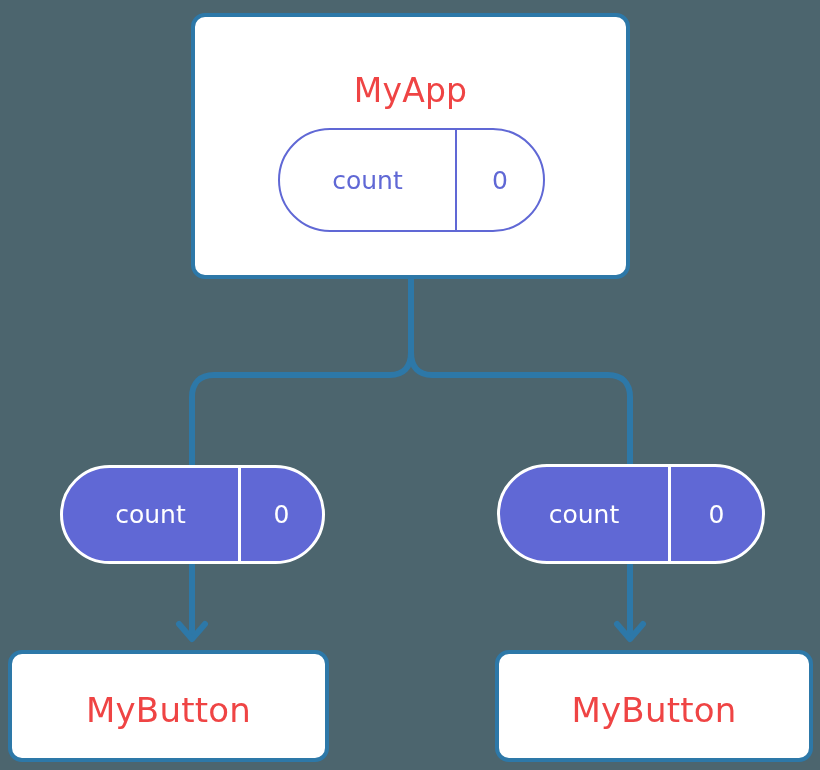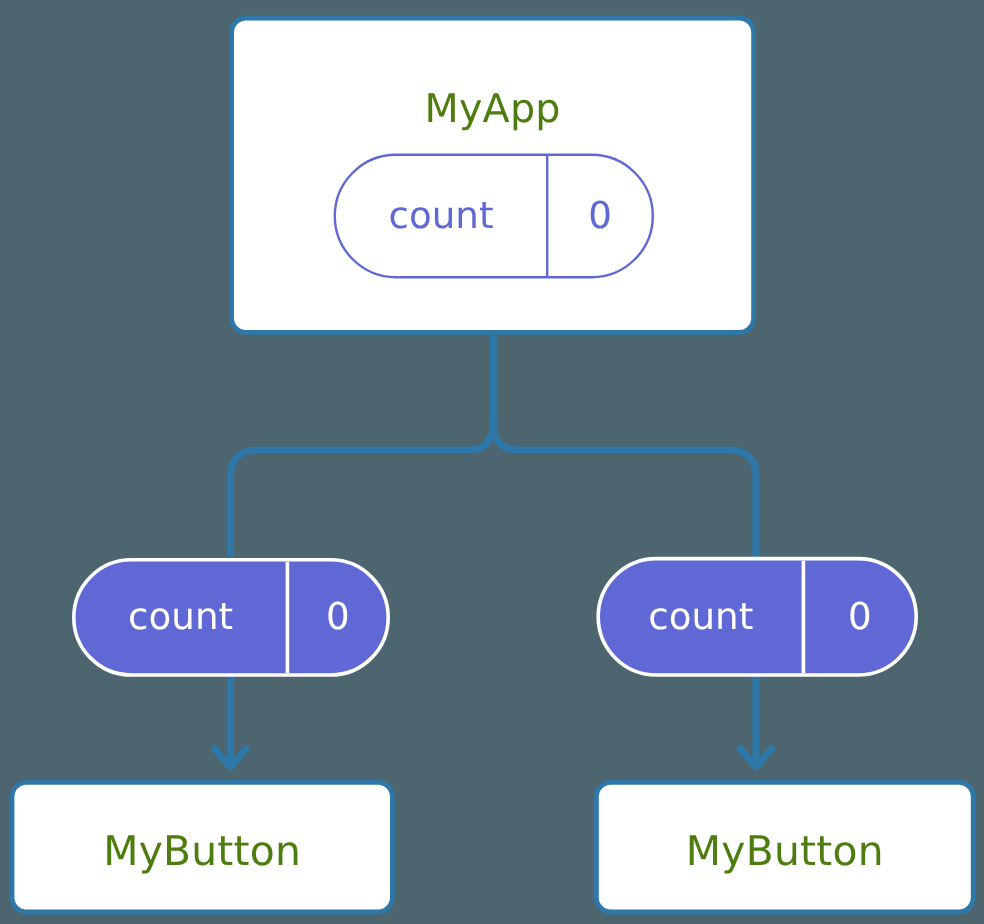--- a/index.html
+++ b/index.html
@@ -34,21 +34,21 @@
     background: #ffffff;
     border: 4px solid #2d78a8;
     border-radius: 14px;
     z-index: 2;
   }
   .component-title {
     position: absolute;
     left: 0;
     width: 100%;
     text-align: center;
-    color: #4d7c0f;
+    color: #ef4444;
     font-size: 33px;
     font-weight: 400;
     letter-spacing: 0.2px;
     line-height: 1;
     white-space: nowrap;
   }
   #node-myapp {
     left: 191px;
     top: 13px;
     width: 439px;
@@ -81,21 +81,21 @@
     display: flex;
     align-items: stretch;
     border-radius: 999px;
     overflow: hidden;
     z-index: 3;
   }
   .pill-key, .pill-value {
     display: flex;
     align-items: center;
     justify-content: center;
-    font-size: 31px;
+    font-size: 25px;
     line-height: 1;
     white-space: nowrap;
   }
   
   .state-pill.outlined {
     background: #ffffff;
     border: 2px solid #6068d5;
   }
   .state-pill.outlined .pill-key,
   .state-pill.outlined .pill-value {

